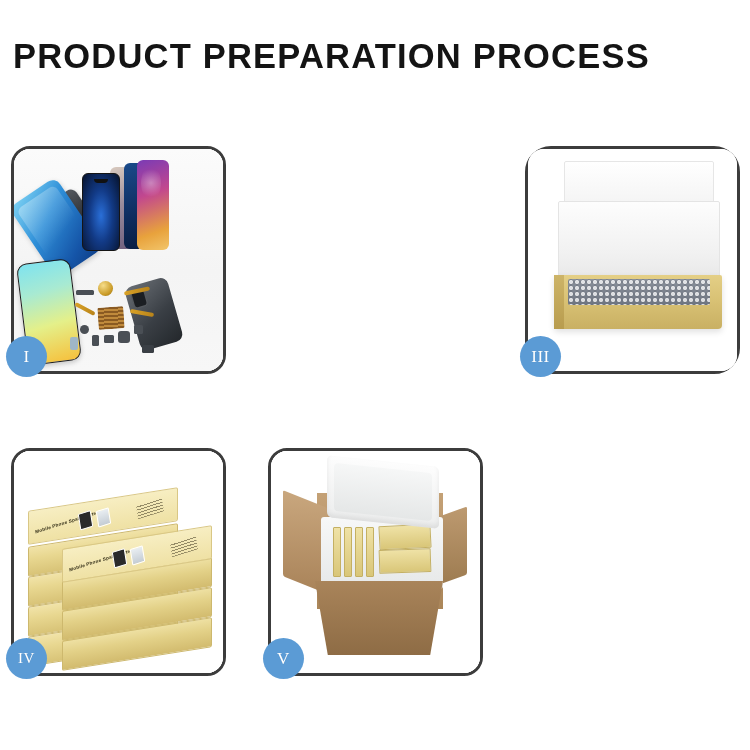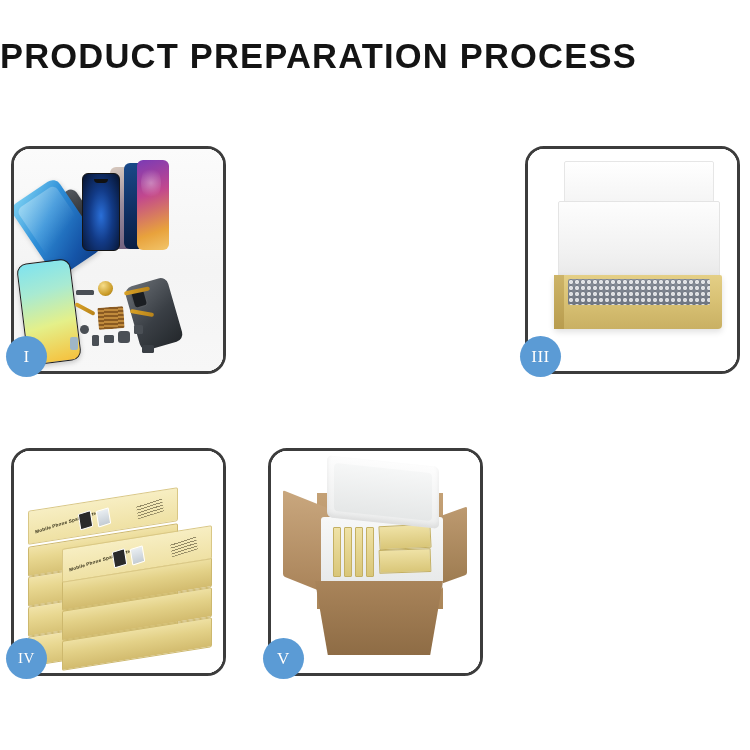--- a/index.html
+++ b/index.html
@@ -5,21 +5,21 @@
   * { box-sizing: border-box; margin: 0; padding: 0; }
   html, body {
     width: 750px; height: 750px;
     background: #ffffff;
     font-family: "Liberation Sans", sans-serif;
     overflow: hidden;
   }
   #stage { position: relative; width: 750px; height: 750px; background: #fff; }
 
   
-  .header { position: absolute; left: 0; top: 38px; width: 634px; text-align: center; }
+  .header { position: absolute; left: 13px; top: 38px; width: 634px; text-align: center; }
   .title {
     font-size: 34.5px; font-weight: 700; letter-spacing: 1.2px;
     color: #141414; line-height: 1.05; white-space: nowrap;
   }
   .subtitle {
     margin-top: 11px; font-size: 14.6px; font-weight: 400;
     color: #1b1b1b; letter-spacing: .15px; white-space: nowrap;
   }
 
   
@@ -28,21 +28,21 @@
     position: absolute; width: 215px; height: 228px;
     border: 3.2px solid #3c3c3c; border-radius: 19px;
     background: #ffffff; overflow: visible;
   }
   .panel .clip {
     position: absolute; inset: 0; border-radius: 16px; overflow: hidden;
     background: #fdfdfd;
   }
   .p1 { left: 11px;  top: 146px; }
   .p2 { left: 268px; top: 146px; }
-  .p3 { left: 525px; top: 146px; }
+  .p3 { left: 525px; top: 146px; border-radius: 26px; }
   .p4 { left: 11px;  top: 448px; }
   .p5 { left: 268px; top: 448px; }
   .p6 { left: 525px; top: 448px; }
 
   .badge {
     position: absolute; left: -8px; bottom: -6px;
     width: 41px; height: 41px; border-radius: 50%;
     background: #5b9bd5; color: #ffffff;
     display: flex; align-items: center; justify-content: center;
     font-family: "Liberation Serif", serif;

